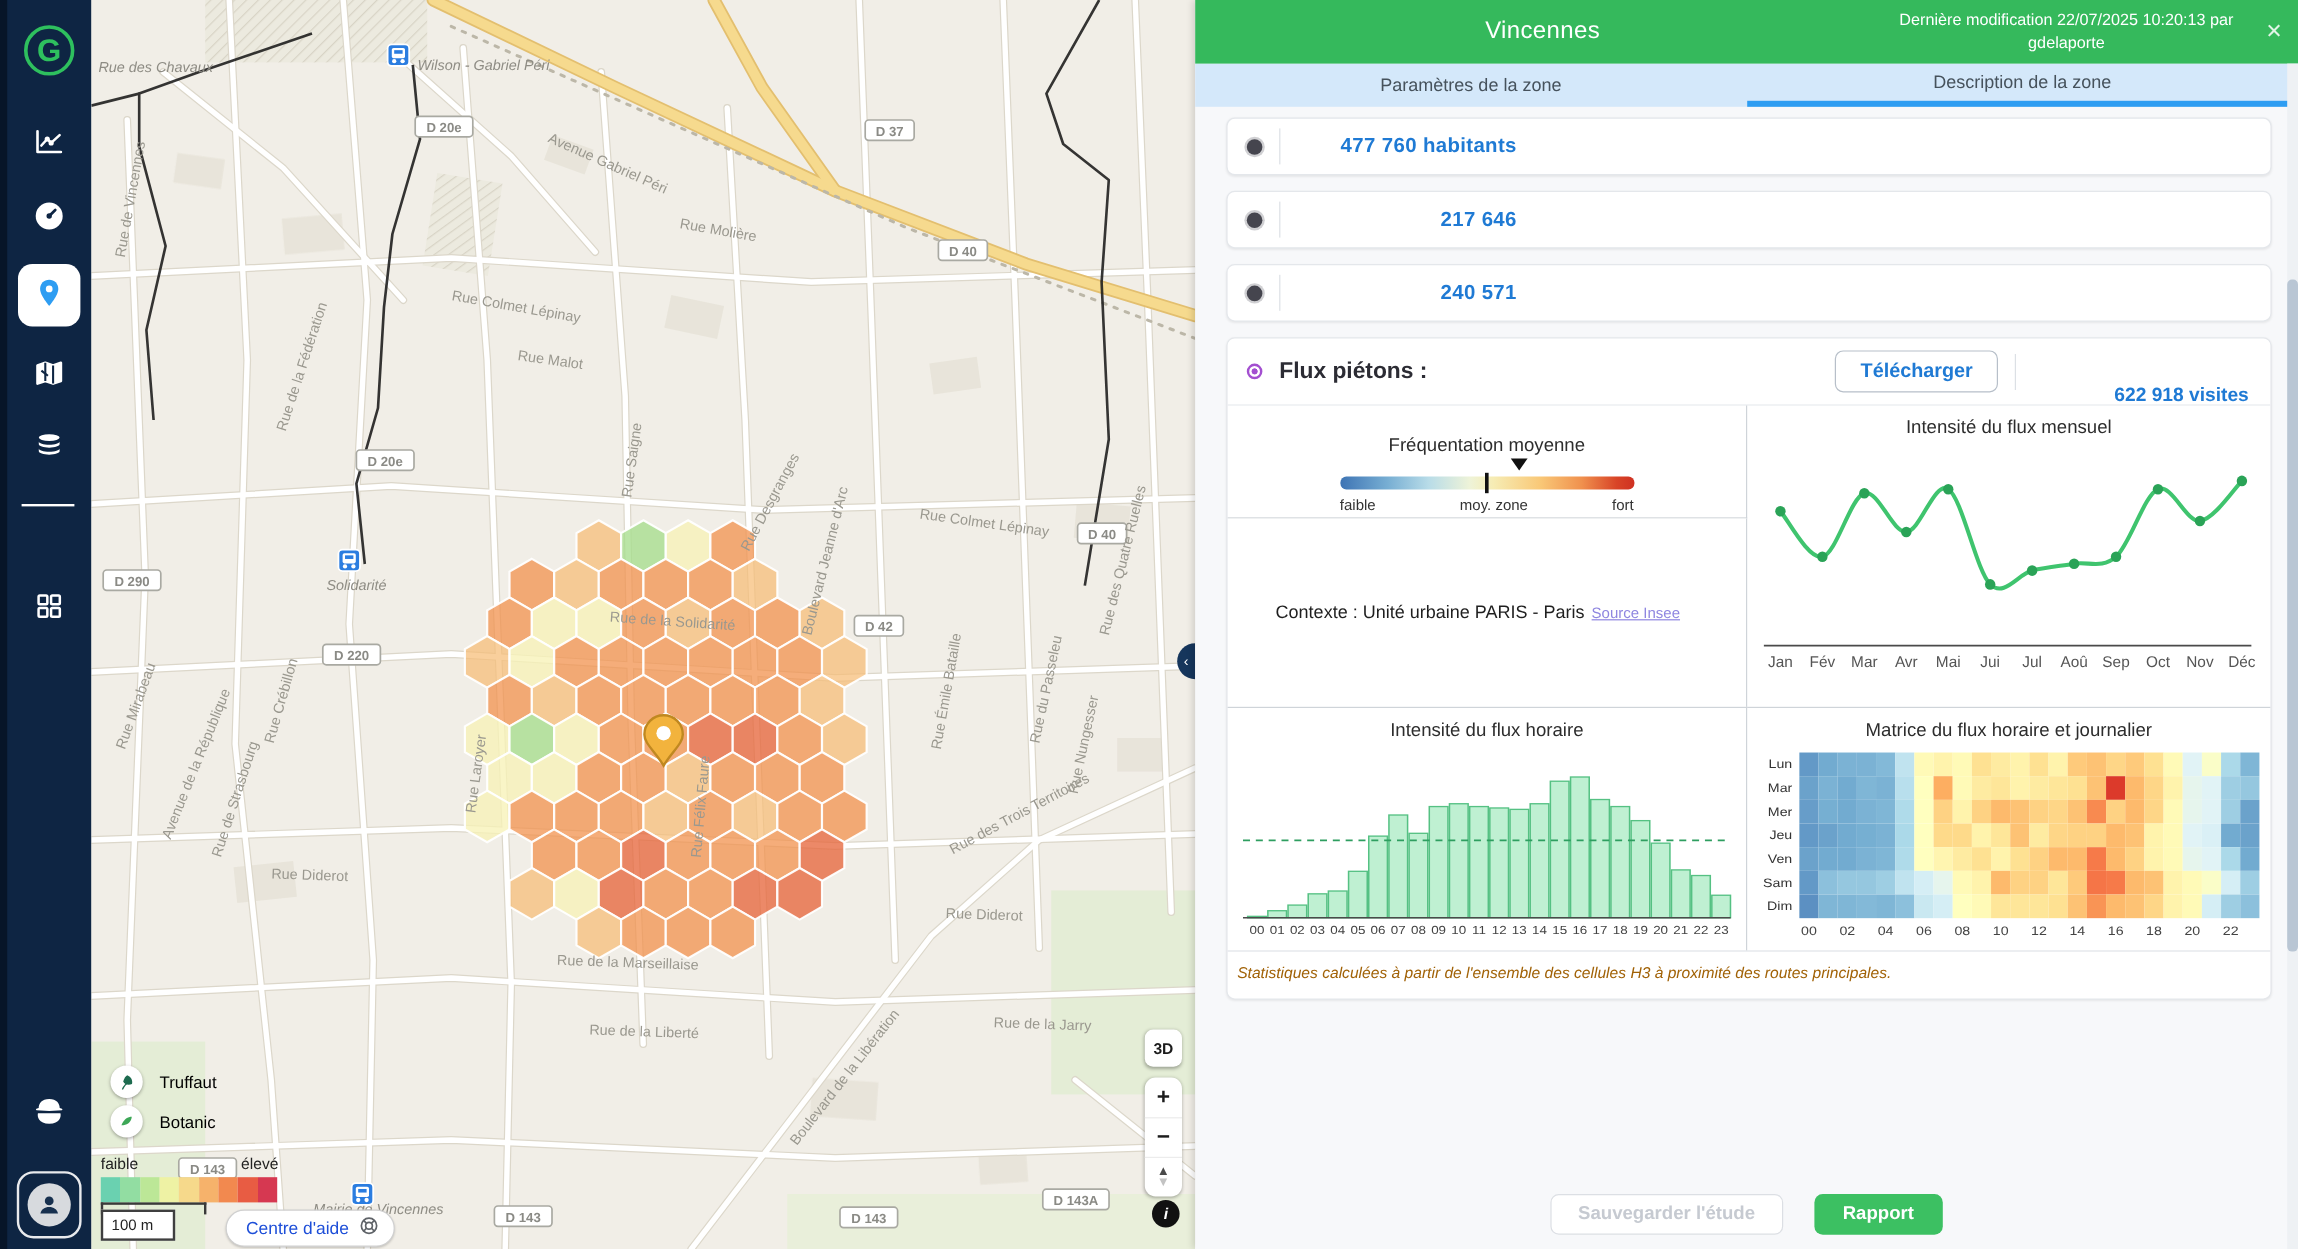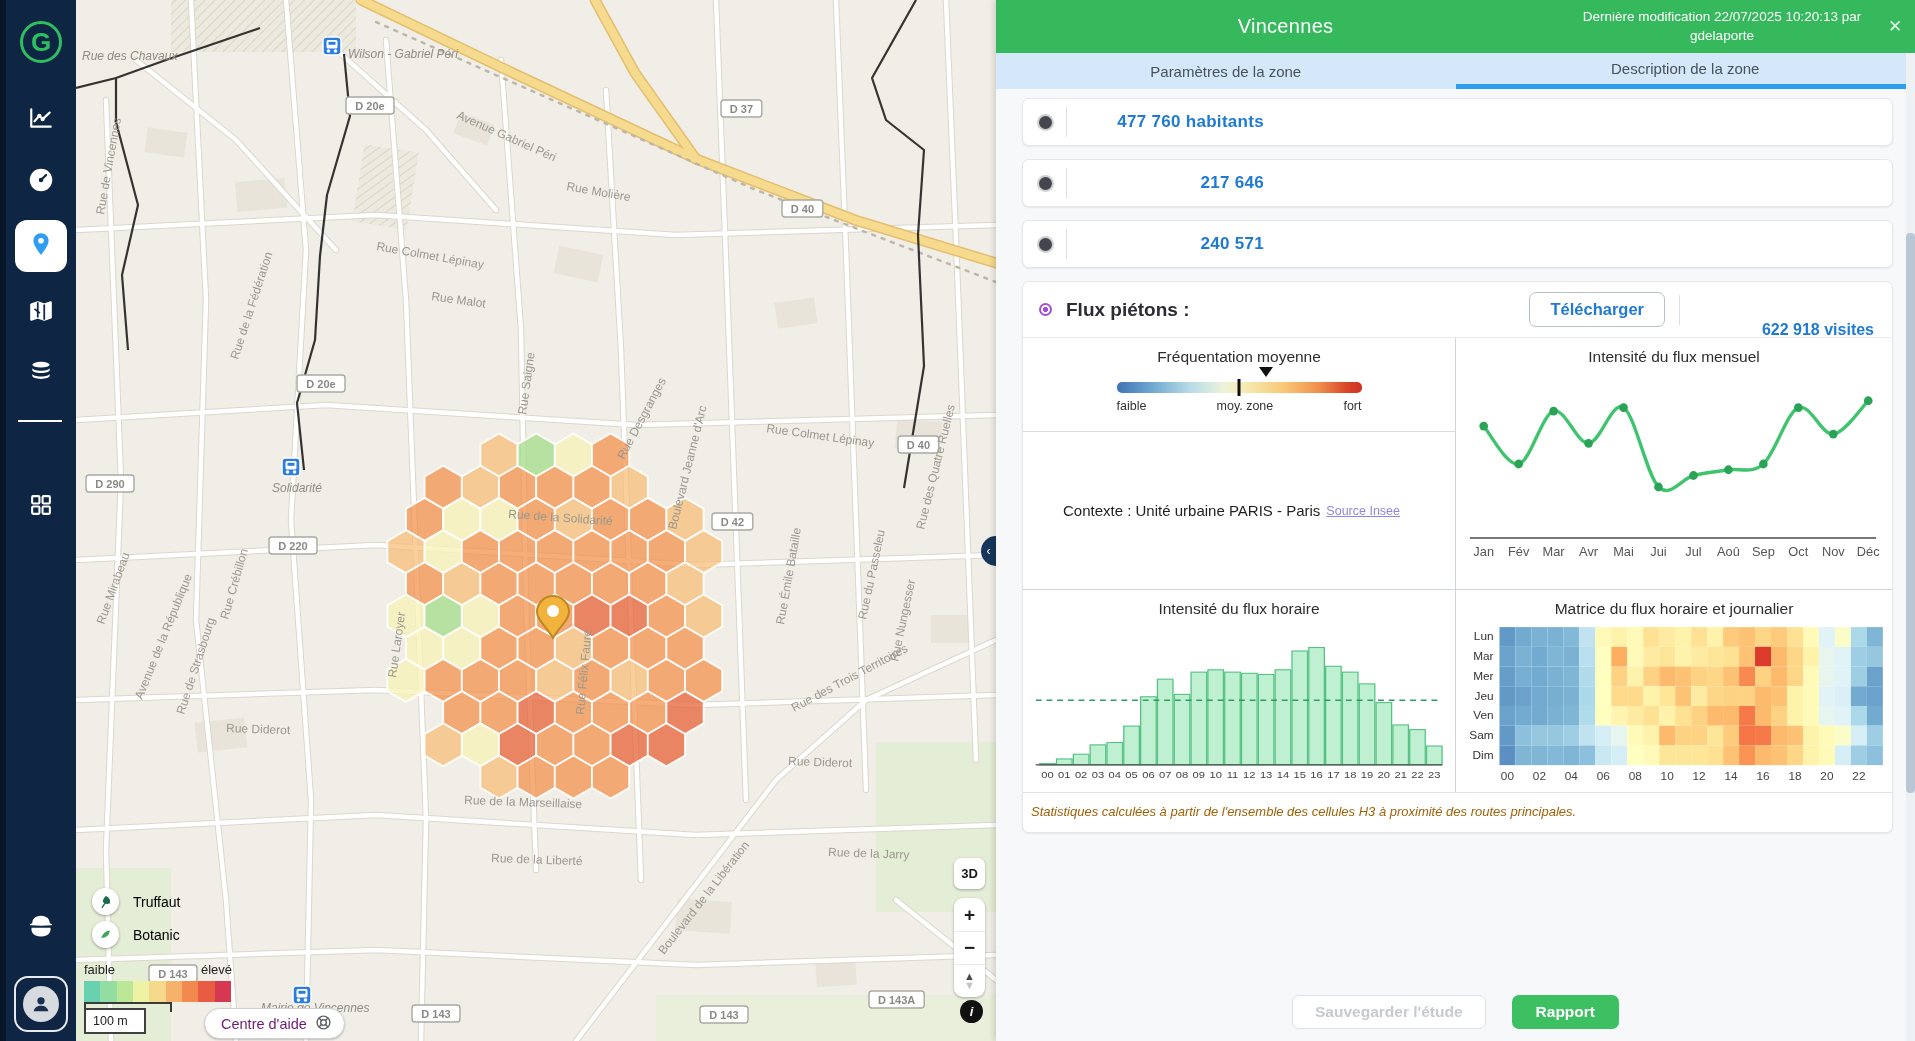--- a/index.html
+++ b/index.html
@@ -29,21 +29,21 @@
   .poi-row { display:flex; align-items:center; gap:14px; margin-bottom:6px; }
   .poi-circ { width:27px; height:27px; background:#fff; border-radius:50%; box-shadow:0 1px 3px rgba(0,0,0,.35); display:flex; align-items:center; justify-content:center; }
   .poi-name { font-size:14px; color:#000000; }
   .grad-legend { left:8px; top:962px; width:148px; }
   .grad-labels { display:flex; justify-content:space-between; font-size:13px; color:#222; margin-bottom:4px; }
   .grad-bar { display:flex; height:21px; width:147px; }
   .grad-bar span { flex:1; }
   .scalebar { left:8px; top:1002px; }
   .scale-rule { width:88px; height:10px; border-left:2px solid #3a3a3a; border-right:2px solid #3a3a3a; border-top:2px solid #3a3a3a; }
   .scale-box { margin-top:-4px; width:62px; height:26px; background:#fff; border:2px solid #3f3f3f; font-size:12.5px; color:#222; display:flex; align-items:center; padding-left:7px; }
-  .help-pill { left:128px; top:1008px; height:31px; padding:0 12px 0 16px; background:#fff; border:1px solid #d0d0d0; border-radius:16px; display:flex; align-items:center; gap:8px; font-size:14.5px; color:#701a75; box-shadow:0 1px 2px rgba(0,0,0,.2); cursor:pointer; }
+  .help-pill { left:112px; top:1008px; height:31px; padding:0 12px 0 16px; background:#fff; border:1px solid #d0d0d0; border-radius:16px; display:flex; align-items:center; gap:8px; font-size:14.5px; color:#1d4ed8; box-shadow:0 1px 2px rgba(0,0,0,.2); cursor:pointer; }
   .ctl-3d { left:878px; top:858px; width:31px; height:31px; background:#fff; border-radius:7px; box-shadow:0 1px 3px rgba(0,0,0,.3); font-size:13px; font-weight:bold; color:#1c1c1c; display:flex; align-items:center; justify-content:center; cursor:pointer; }
   .ctl-zoom { left:878px; top:898px; width:31px; background:#fff; border-radius:9px; box-shadow:0 1px 3px rgba(0,0,0,.3); display:flex; flex-direction:column; align-items:stretch; cursor:pointer; }
   .ctl-zoom .zbtn { height:33px; display:flex; align-items:center; justify-content:center; font-size:19px; font-weight:bold; color:#1c1c1c; }
   .ctl-zoom .zbtn + .zbtn { border-top:1px solid #ececec; }
   .compass { height:36px; display:flex; flex-direction:column; align-items:center; justify-content:center; line-height:9px; }
   .compass .up { color:#4a4a4a; font-size:11px; }
   .compass .dn { color:#c3c3c3; font-size:11px; }
   .ctl-info { left:884px; top:1000px; width:23px; height:23px; background:#111; border-radius:50%; color:#fff; display:flex; align-items:center; justify-content:center; font-size:13px; font-weight:bold; font-style:italic; cursor:pointer; }
   .collapse-handle { right:0; top:536px; width:15px; height:30px; background:#16365c; border-radius:15px 0 0 15px; color:#fff; display:flex; align-items:center; justify-content:center; font-size:12px; cursor:pointer; }
 
@@ -569,21 +569,21 @@
         <div class="flux-head">
           <span class="flux-dot"></span>
           <span class="flux-label">Flux piétons :</span>
           <button class="dl-btn">Télécharger</button>
           <span class="stat-div"></span>
           <span class="flux-value">622 918 visites</span>
         </div>
 
         <div class="charts-grid">
           <div class="cell cell-grad">
-            <div class="chart-title" style="margin-top:2px;">Fréquentation moyenne</div>
+            <div class="chart-title" style="margin-top:17px;">Fréquentation moyenne</div>
             <div class="grad-wrap">
               <div class="grad-scale"></div>
               <div class="grad-tick" id="grad-tick" style="left: 50%;"></div>
               <div class="grad-tri" id="grad-tri" style="left: 61%;"></div>
               <div class="grad-sub">
                 <span>faible</span>
                 <span>moy. zone</span>
                 <span>fort</span>
               </div>
             </div>

